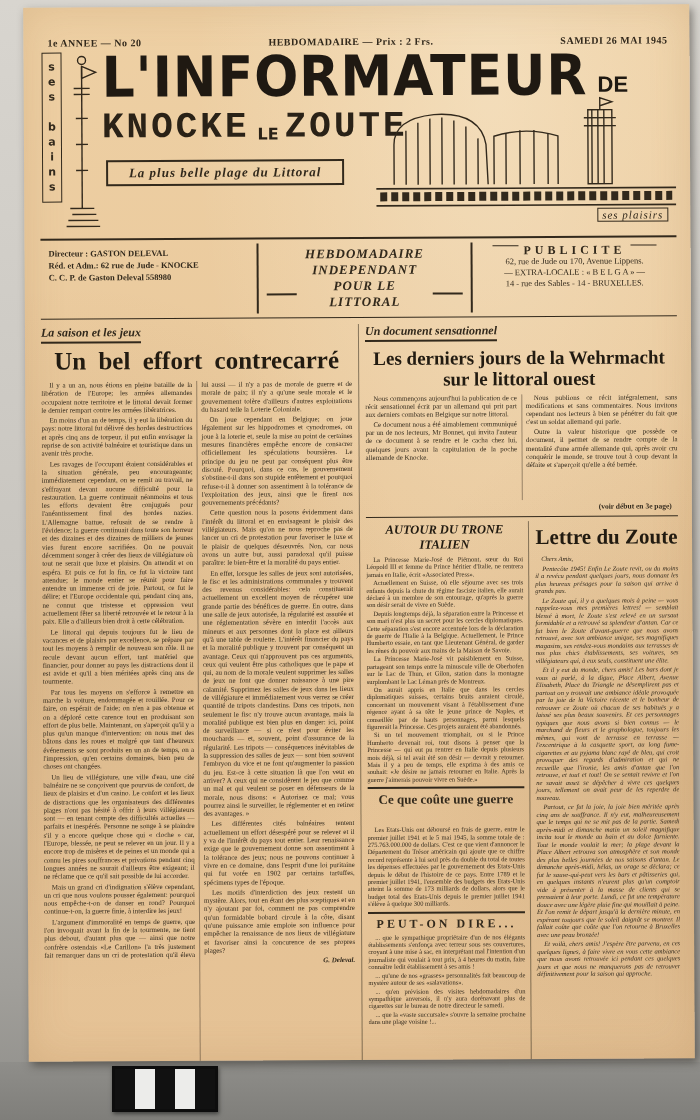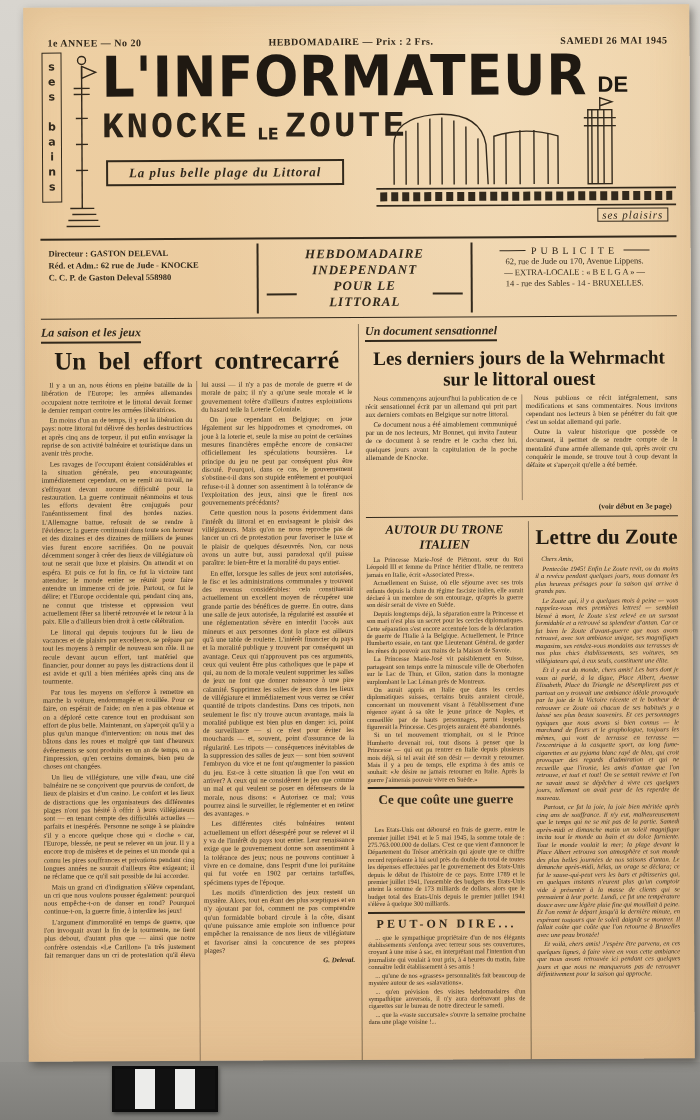--- a/index.html
+++ b/index.html
@@ -68,22 +68,22 @@
   .infobar { display:flex; border-bottom:1.5px solid #32291c; padding:4px 0; min-height:52px; }
   .info-block { padding:3px 8px; }
   .info-director { width:216px; font-size:8.5px; line-height:12px; font-weight:bold; }
   .info-center { width:216px; border-left:2px solid #32291c; border-right:2px solid #32291c;
     text-align:center; display:flex; flex-direction:column; justify-content:center; }
   .info-center .l1 { font-size:13px; font-weight:bold; font-style:italic; letter-spacing:1px; }
   .info-center .l2 { font-size:13px; font-weight:bold; font-style:italic; letter-spacing:1px;
     display:flex; align-items:center; justify-content:center; gap:6px; }
   .info-center .l2::before, .info-center .l2::after { content:""; width:34px; height:2px; background:#32291c; }
   .info-publicity { flex:1; text-align:center; font-size:8.5px; line-height:11px; }
-  .pub-title { font-weight:normal; font-size:10px; letter-spacing:4px;
-    display:flex; align-items:center; justify-content:center; gap:5px; }
+  .pub-title { font-weight:bold; font-size:12px; letter-spacing:4px;
+    display:flex; justify-content:center; gap:5px; }
   .pub-title::before, .pub-title::after { content:""; width:26px; height:1px; background:#32291c; }
 
   
   .content { display:flex; margin-top:6px; height:756px; }
   .half-left { width:318px; padding-right:6px; border-right:1px solid rgba(50,41,28,0.55); }
   .half-right { flex:1; padding-left:6px; display:flex; flex-direction:column; }
 
   .kicker { font-size:12px; font-weight:bold; font-style:italic;
     border-bottom:2px solid #32291c; width:fit-content; padding-bottom:1px; margin-bottom:4px; }
   .headline-left { font-size:25px; font-weight:bold; text-align:center;

